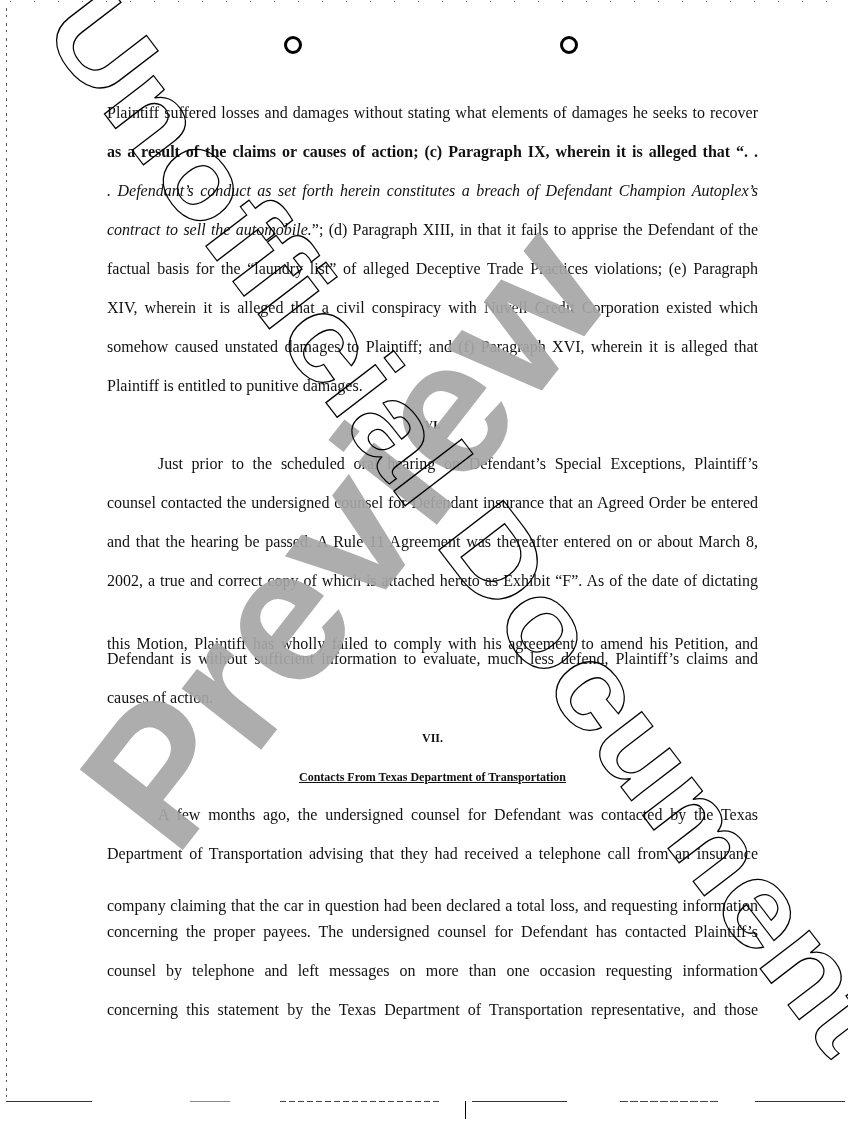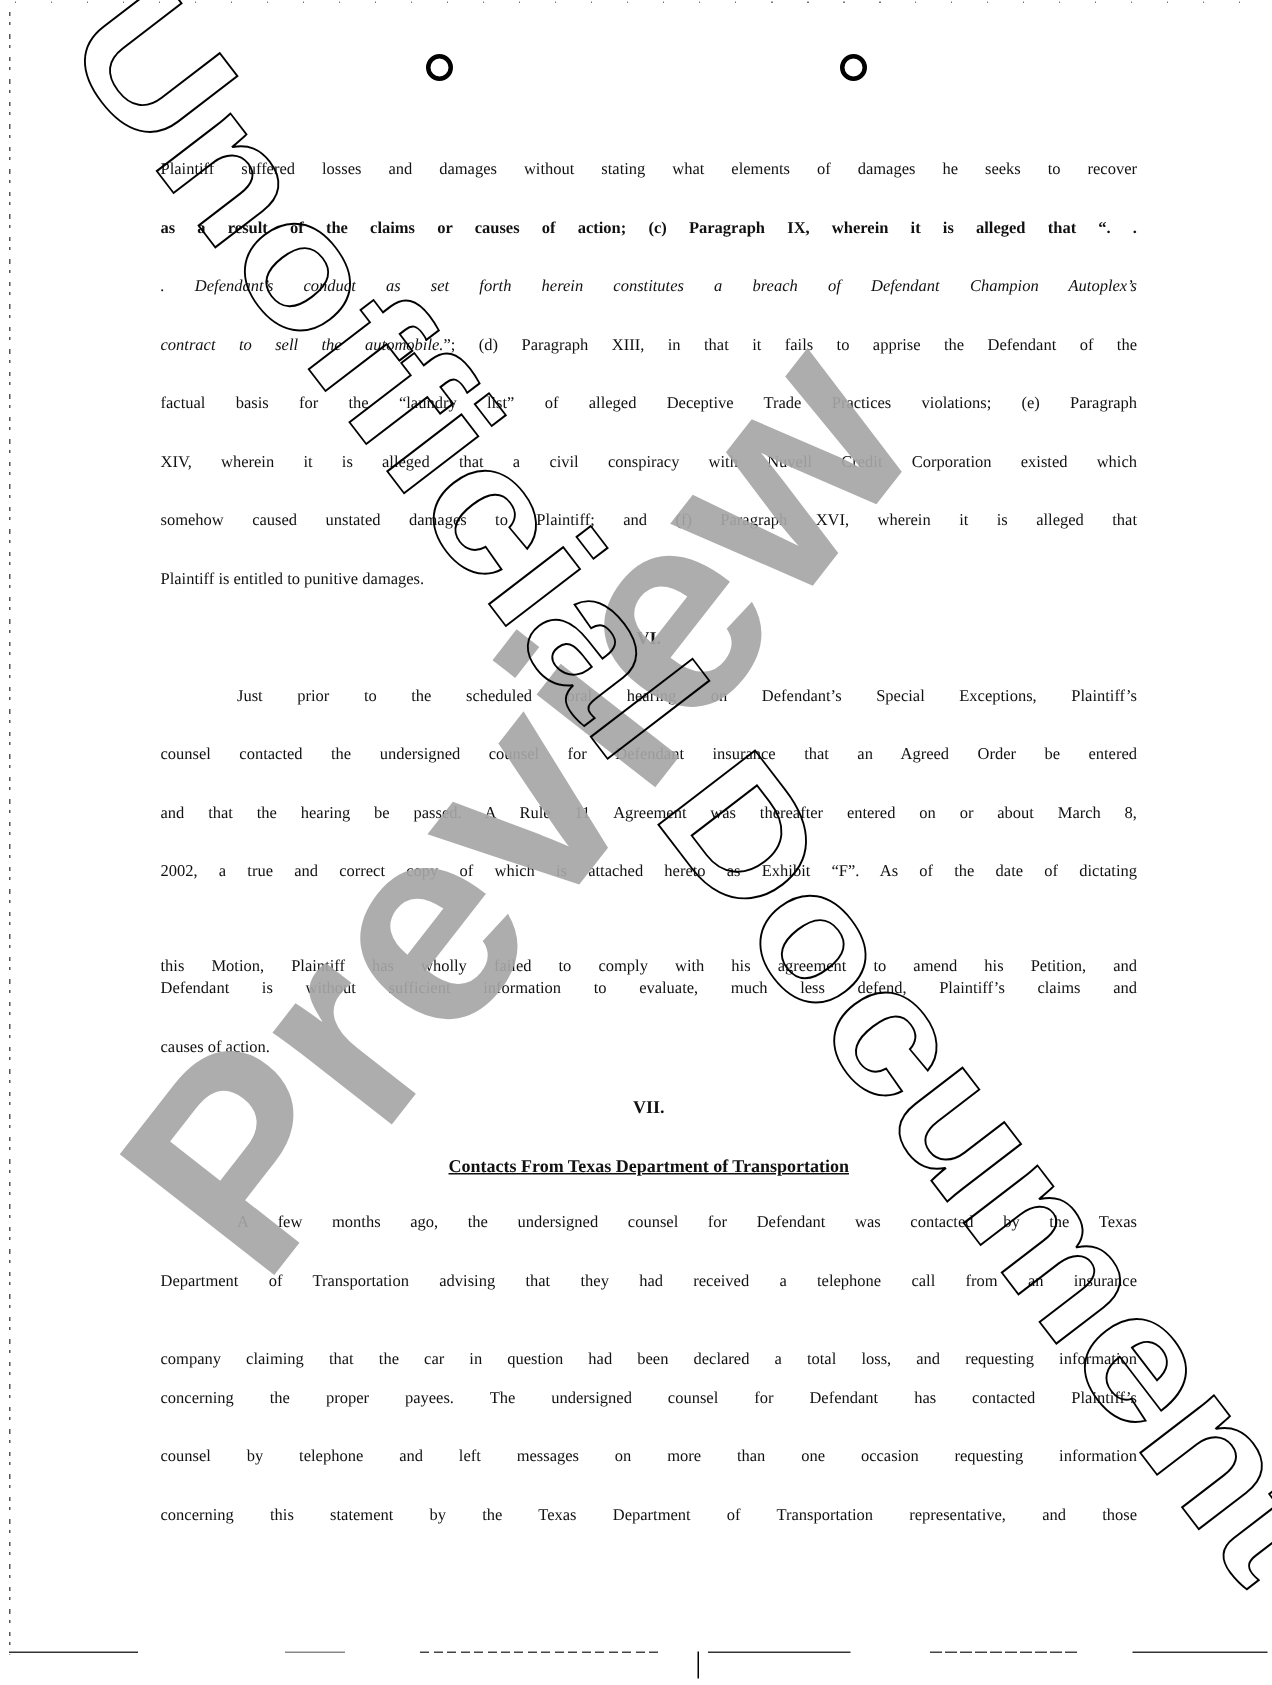--- a/index.html
+++ b/index.html
@@ -6,21 +6,21 @@
     body { width: 848px; height: 1123px; position: relative; overflow: hidden;
            font-family: "Liberation Serif", "DejaVu Serif", serif; color: #111; }
     .page { position: absolute; left: 0; top: 0; width: 848px; height: 1123px; }
     .punch { position: absolute; width: 18px; height: 18px; border: 3px solid #000; border-radius: 50%; box-sizing: border-box; }
     .left-edge { position: absolute; left: 6px; top: 8px; width: 1px; height: 1095px;
                  background: repeating-linear-gradient(to bottom, #555 0 3px, transparent 3px 7px, #555 7px 9px, transparent 9px 15px); }
     .bottom-line { position: absolute; top: 1101px; height: 1px; background: #333; }
     .center-tick { position: absolute; left: 465px; top: 1101px; width: 1px; height: 18px; background: #000; }
     .top-dots { position: absolute; left: 10px; right: 10px; top: 1px; height: 1px;
                 background: repeating-linear-gradient(to right, #777 0 1px, transparent 1px 24px); }
-    .line { position: absolute; left: 107px; width: 651px; font-size: 11px; line-height: 18px;
+    .line { position: absolute; left: 107px; width: 651px; font-size: 16px; line-height: 18px;
             white-space: nowrap; text-align: justify; text-align-last: justify; }
     .line.noj { text-align-last: left; }
     .indent { left: 107px; padding-left: 51px; width: 600px; }
     .center { position: absolute; left: 107px; width: 651px; text-align: center; font-size: 12px; font-weight: bold; line-height: 18px; }
     .heading u { text-decoration: underline; }
     i { font-style: italic; }
     .wm { position: absolute; pointer-events: none; }
   </style>
 </head>
 <body>

